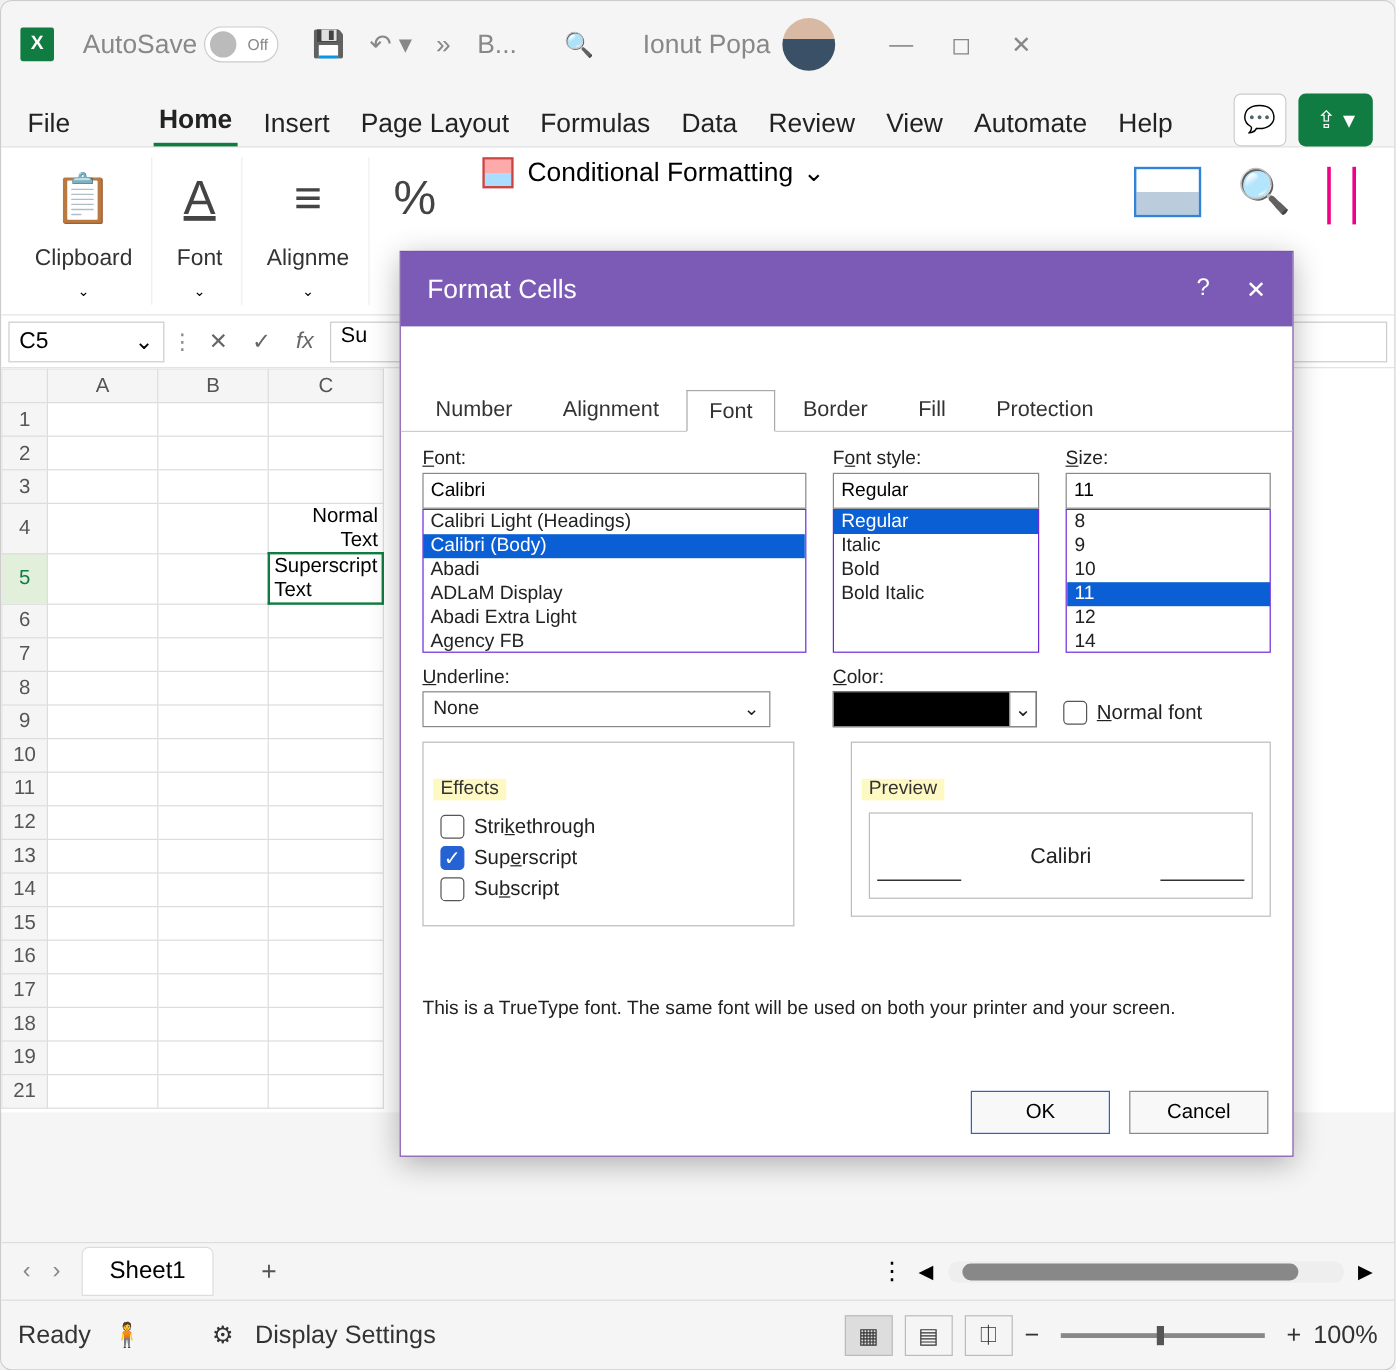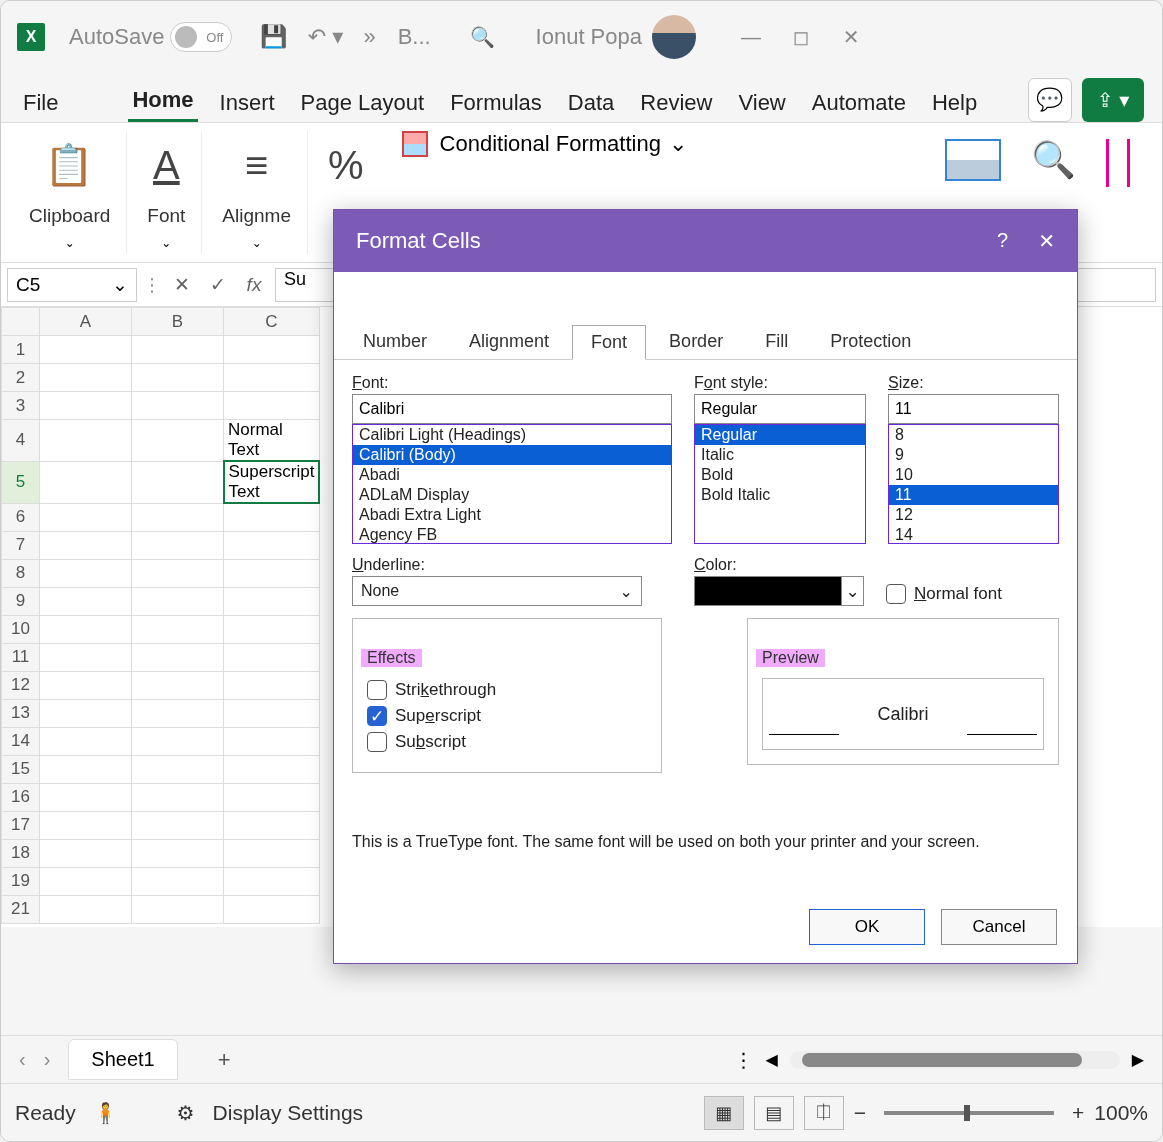--- a/index.html
+++ b/index.html
@@ -42,21 +42,21 @@
 .namebox { width: 130px; height: 34px; border: 1px solid #ccc; padding: 0 8px; display: flex; align-items: center; justify-content: space-between; font-size: 19px; }
 .fb-btn { width: 30px; text-align: center; font-size: 19px; color: #666; }
 .fx-input { flex: 1; height: 34px; border: 1px solid #ccc; padding: 0 8px; font-size: 18px; }
 
 
 .grid-area { position: relative; height: 620px; background: #fff; overflow: hidden; }
 .grid { border-collapse: collapse; }
 .grid th, .grid td { border: 1px solid #ddd; font-size: 17px; height: 28px; }
 .grid .rowhead { width: 38px; text-align: center; background: #f5f5f5; color: #555; font-weight: normal; }
 .grid .colhead { width: 92px; text-align: center; background: #f5f5f5; color: #555; font-weight: normal; }
-.cell-c4 { font-size: 19px; padding: 0 4px; }
+.cell-c4 { font-size: 19px; padding: 0 4px; text-align: right; }
 .cell-c5 { font-size: 12px; padding: 0 4px; border: 2px solid #107c41 !important; }
 .rowhead.sel { background: #e2efda; color: #107c41; }
 
 
 .sheet-tabs { position: absolute; bottom: 58px; left: 0; right: 0; height: 48px; background: #f5f5f5; display: flex; align-items: center; padding: 0 18px; border-top: 1px solid #ddd; }
 .st-nav { font-size: 20px; color: #888; margin-right: 18px; }
 .sheet-tab { background: #fff; border: 1px solid #ddd; padding: 8px 22px; font-size: 20px; border-radius: 6px 6px 0 0; }
 .add-sheet { font-size: 22px; color: #555; margin-left: 40px; }
 .st-right { margin-left: auto; display: flex; align-items: center; gap: 12px; }
 .hscroll { width: 330px; height: 18px; background: #eee; border-radius: 9px; position: relative; }
@@ -90,23 +90,23 @@
 .listbox .sel { background: #0a5fd4; color: #fff; }
 .small-list { height: 120px; }
 .row4 { display: flex; gap: 22px; margin-top: 12px; }
 .underline-sel { width: 290px; height: 30px; border: 1px solid #888; display: flex; align-items: center; justify-content: space-between; padding: 0 8px; font-size: 16px; }
 .color-sel { width: 170px; height: 30px; border: 1px solid #888; background: #000; display: flex; align-items: center; justify-content: flex-end; }
 .color-sel .dd { width: 22px; background: #fff; text-align: center; border-left: 1px solid #888; height: 100%; display: flex; align-items: center; justify-content: center; }
 .chk-row { display: flex; align-items: center; gap: 8px; margin: 6px 0; font-size: 17px; }
 .chk { width: 20px; height: 20px; border: 1px solid #555; border-radius: 4px; display: flex; align-items: center; justify-content: center; color: #fff; }
 .chk.checked { background: #2563d4; border-color: #2563d4; }
 .fieldset { border: 1px solid #bbb; padding: 10px 14px 14px 14px; margin-top: 8px; }
-.fieldset .legend { position: relative; top: -20px; left: -6px; background: #f0abfc; padding: 0 6px; font-size: 16px; color: #333; display: inline-block; margin-top: 40px; }
+.fieldset .legend { position: relative; top: -20px; left: -6px; background: #fef9c3; padding: 0 6px; font-size: 16px; color: #333; display: inline-block; margin-top: 40px; }
 .effects { float: left; width: 310px; }
-.preview-box { float: right; width: 312px; }
+.preview-box { float: right; width: 350px; }
 .preview-inner { height: 72px; border: 1px solid #bbb; display: flex; align-items: center; justify-content: center; font-size: 18px; position: relative; }
 .preview-inner .line { position: absolute; bottom: 14px; width: 70px; height: 1px; background: #000; }
 .preview-inner .line.l { left: 6px; } .preview-inner .line.r { right: 6px; }
 .truetype { clear: both; padding-top: 60px; font-size: 16px; }
 .dlg-btns { position: absolute; bottom: 18px; right: 20px; display: flex; gap: 16px; }
 .dlg-btn { width: 116px; height: 36px; border: 1px solid #888; background: #f8f8f8; font-size: 17px; cursor: pointer; }
 .dlg-btn.ok { border-color: #2563d4; }
 .underline-text { text-decoration: underline; text-decoration-style: solid; }
 </style>
 </head>

